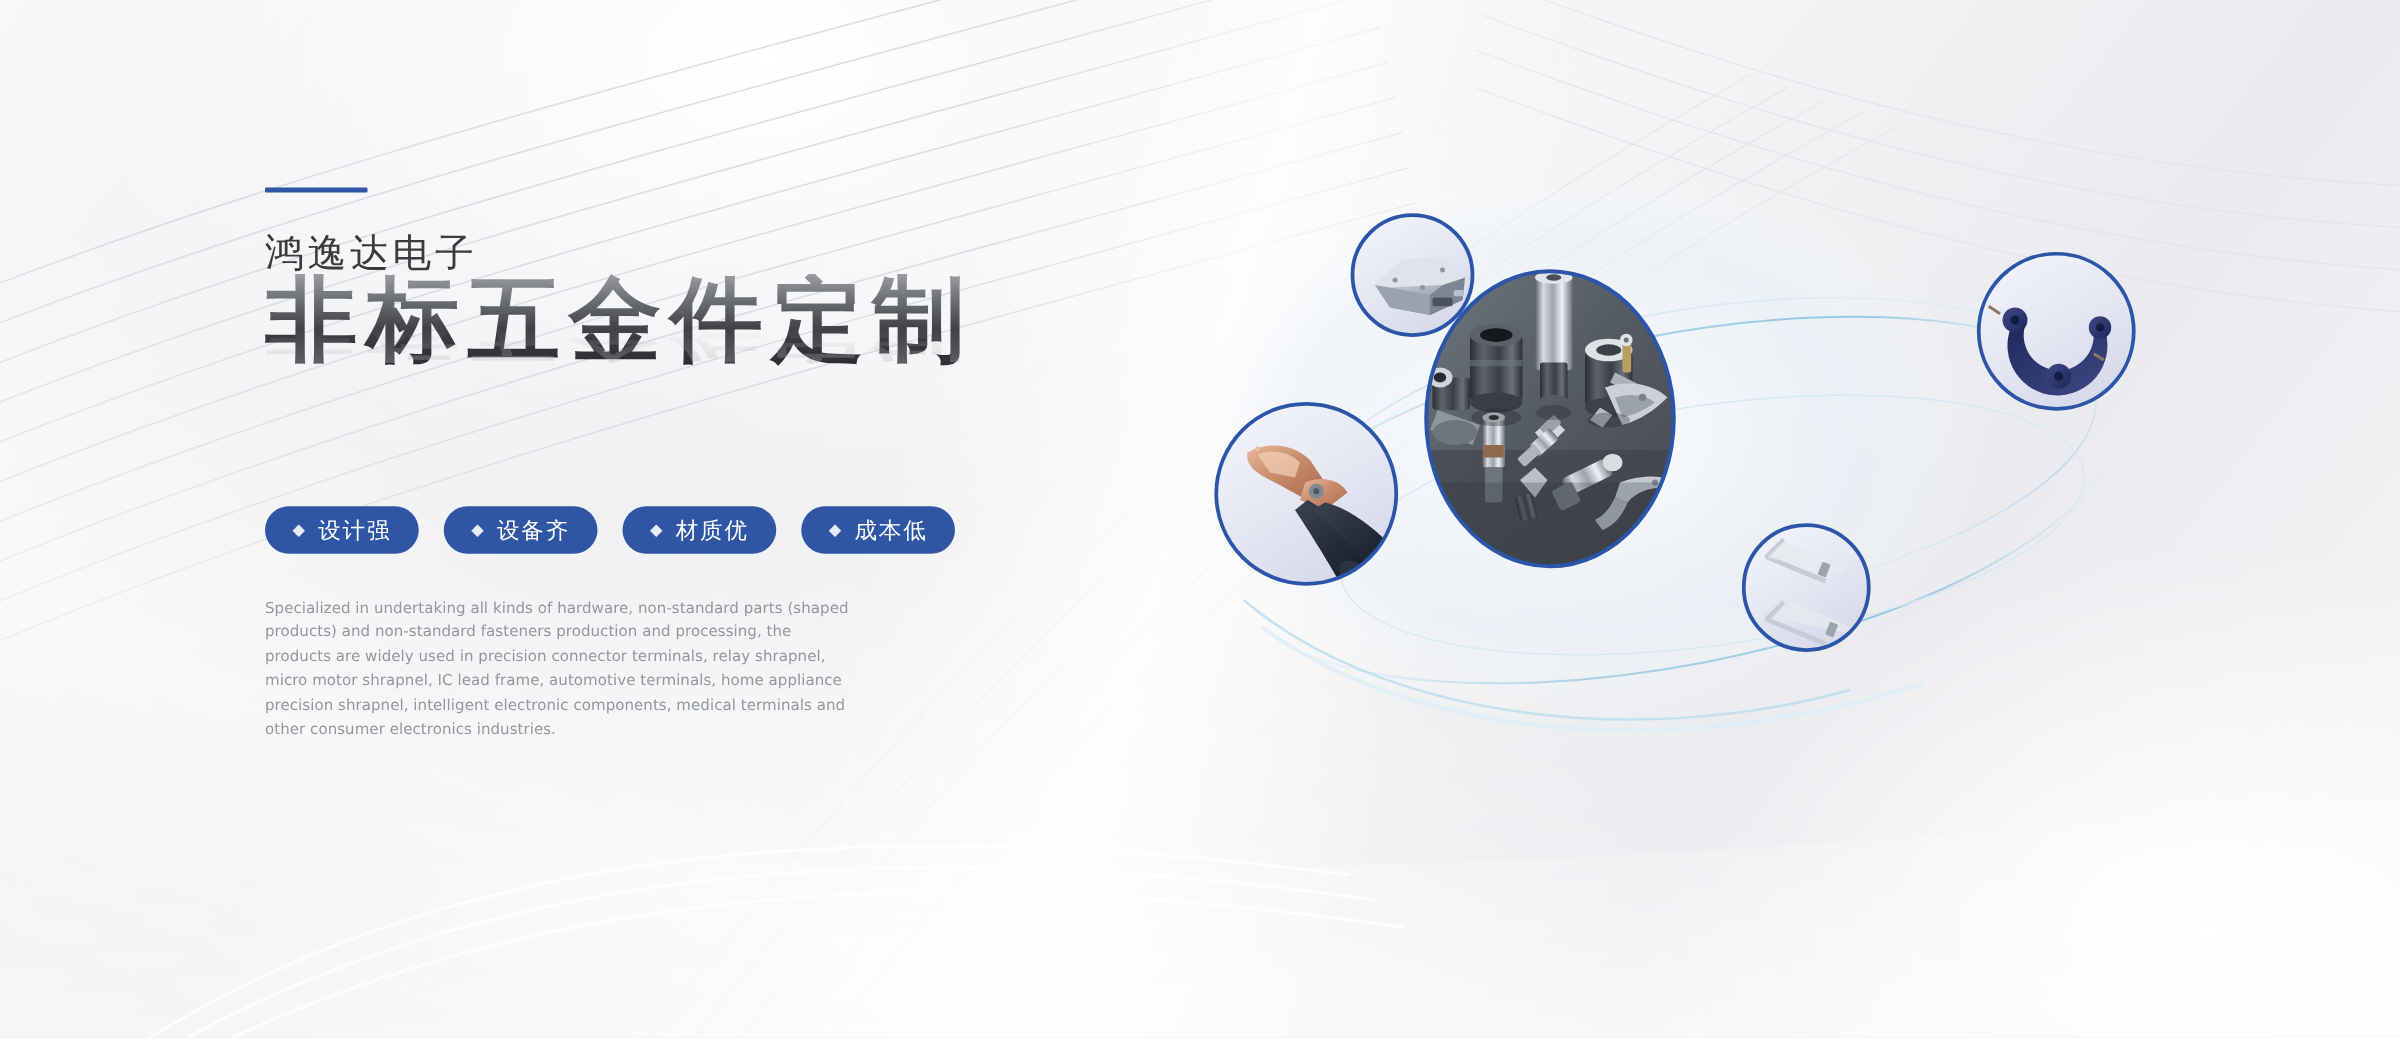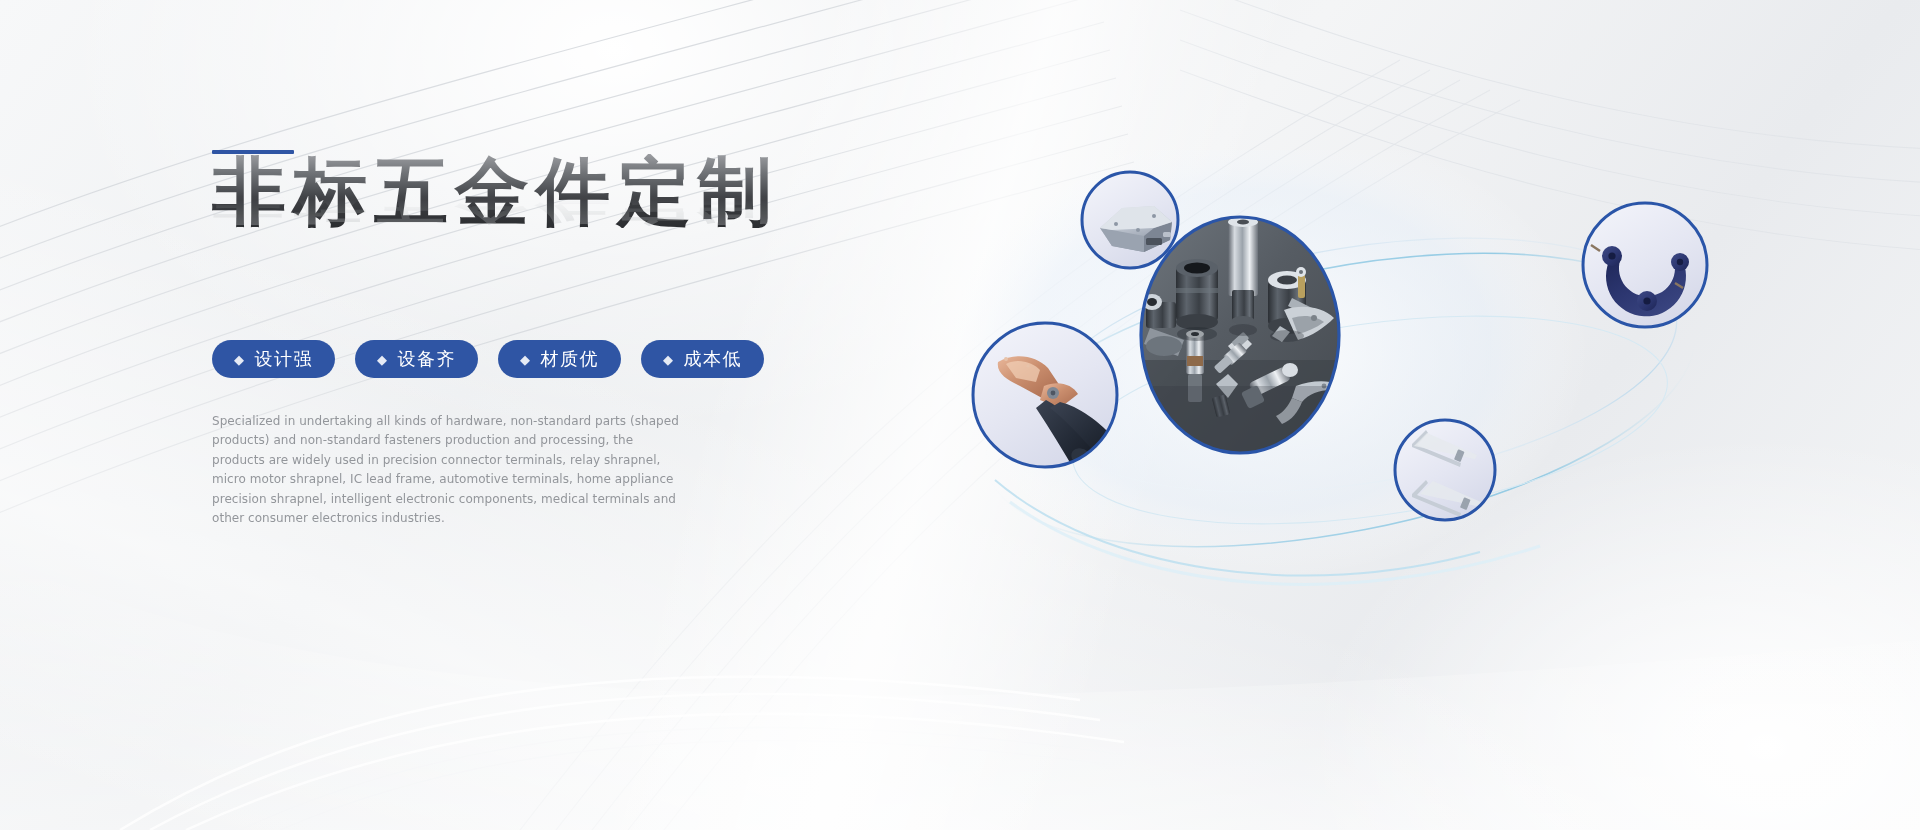--- a/index.html
+++ b/index.html
@@ -162,20 +162,21 @@
       <path d="M0,560 C340,700 760,740 1920,640 L1920,830 L0,830 Z" fill="url(#softWhite)" opacity=".55"></path>
     </svg>
   </div>
 
   <div class="bg-sheen"></div>
 
   <div class="copy">
 
     <div class="accent-rule"></div>
 
+    <div class="brand">鸿逸达电子</div>
 
     <div class="headline-wrap">
       <div class="headline">非标五金件定制</div>
       <div class="headline-reflection">非标五金件定制</div>
     </div>
 
     <div class="pills">
       <div class="pill">
         <span class="dia">◆</span>
         <span>设计强</span>

